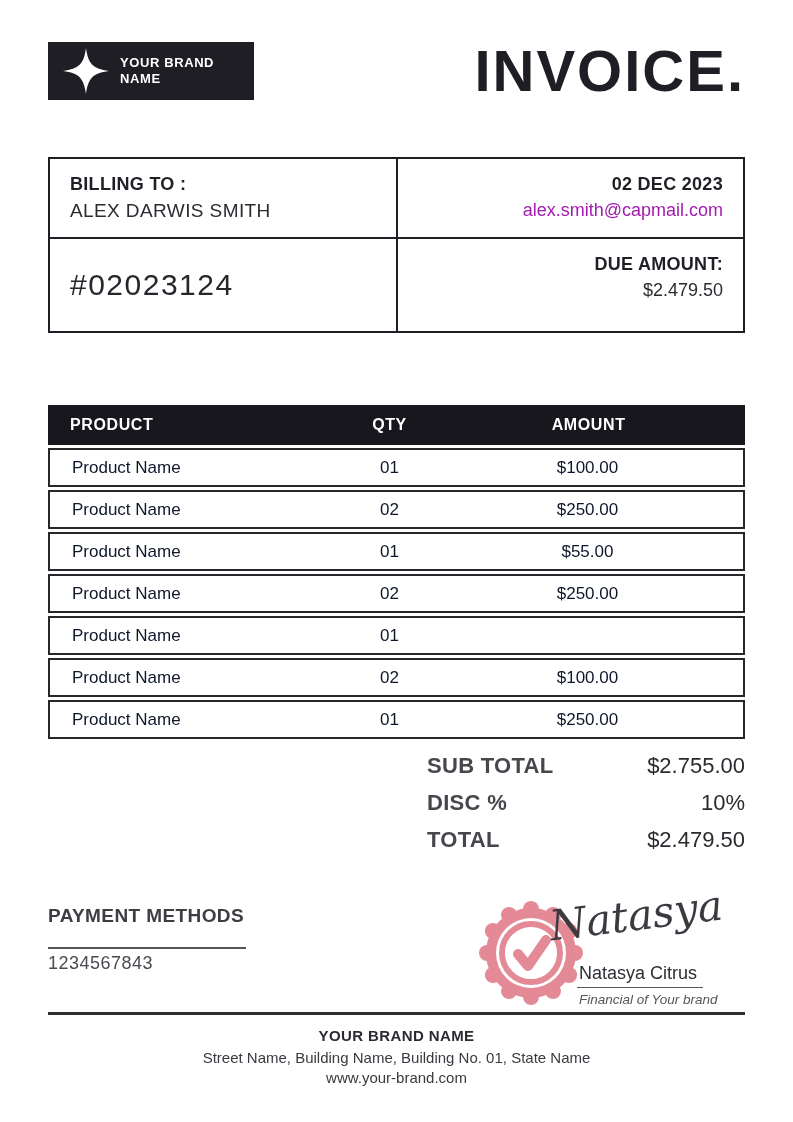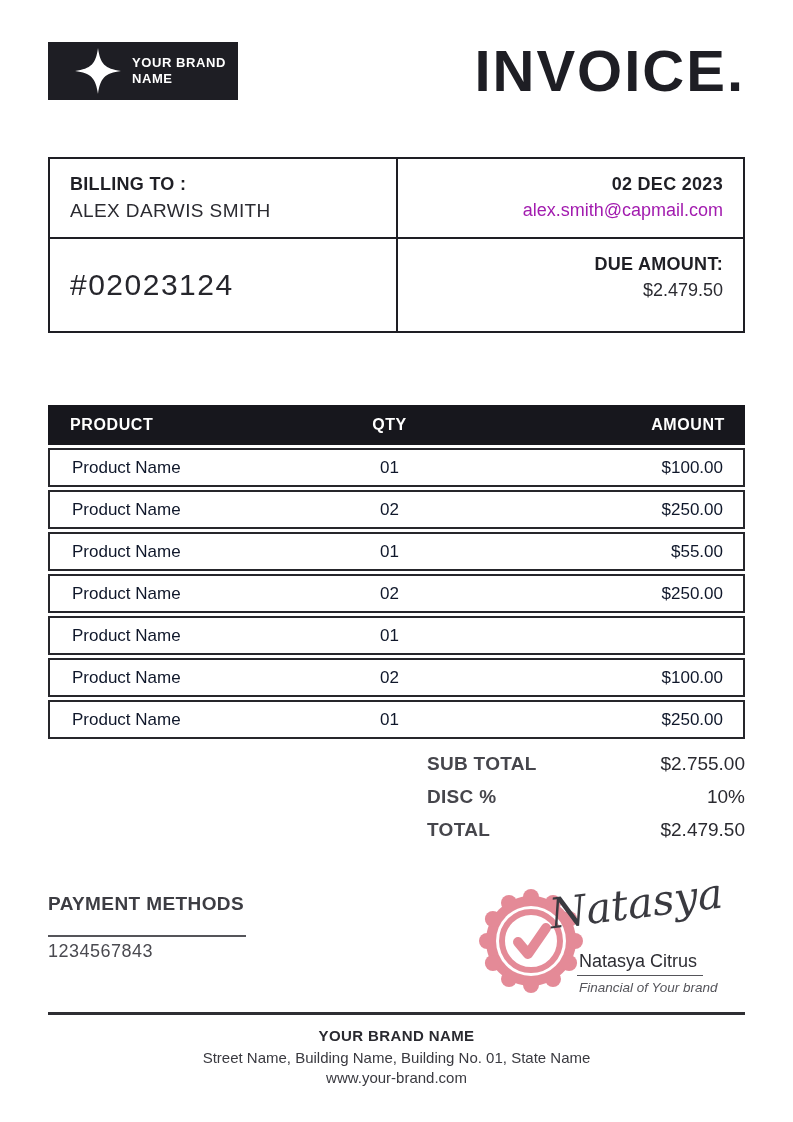--- a/index.html
+++ b/index.html
@@ -12,25 +12,24 @@
     color:#222228;
     overflow:hidden;
     margin:0 auto;
   }
   
   .header {
     display:flex; justify-content:space-between; align-items:center;
     padding:42px 48px 0 48px;
   }
   .logo-box {
-    width:190px; height:58px;
+    width:206px; height:58px;
     background:#1e1e24;
     display:flex; align-items:center;
     padding-left:12px;
-    justify-content:center;
   }
   .logo-star { width:52px; height:52px; flex:0 0 auto; }
   .logo-text {
     color:#ffffff; font-weight:bold; font-size:13px;
     letter-spacing:0.6px; line-height:1.25; margin-left:8px;
   }
   .invoice-title {
     font-size:58px; font-weight:800; letter-spacing:2px;
     color:#1e1e24; line-height:1;
   }
@@ -61,26 +60,26 @@
   }
   .trow {
     display:flex; align-items:center;
     height:39px;
     border:2px solid #26262b;
     margin-top:3px;
     font-size:17px; color:#0f172a;
   }
   .col-product { flex:0 0 40%; padding-left:22px; text-align:left; }
   .col-qty     { flex:0 0 18%; text-align:center; }
-  .col-amount  { flex:1 1 auto; text-align:right; padding-right:20px; }
+  .col-amount  { flex:1 1 auto; text-align:center; padding-right:20px; }
   
   .totals { width:318px; margin:14px 48px 0 auto; }
   .total-line {
     display:flex; justify-content:space-between; align-items:baseline;
-    margin-bottom:11px; font-size:19px;
+    margin-bottom:11px; font-size:22px;
   }
   .total-label { font-weight:bold; color:#46464c; letter-spacing:0.3px; }
   .total-value { color:#2a2a30; }
   
   .pay-row {
     display:flex; justify-content:space-between;
     margin:44px 48px 0 48px;
   }
   .payment { padding-top:8px; }
   .payment-heading {

